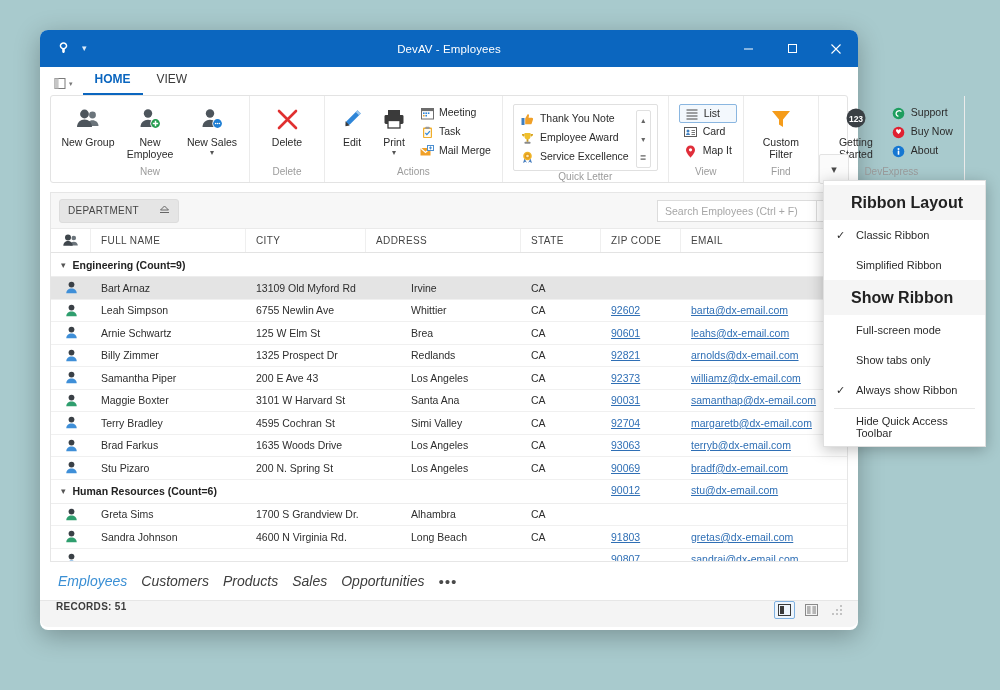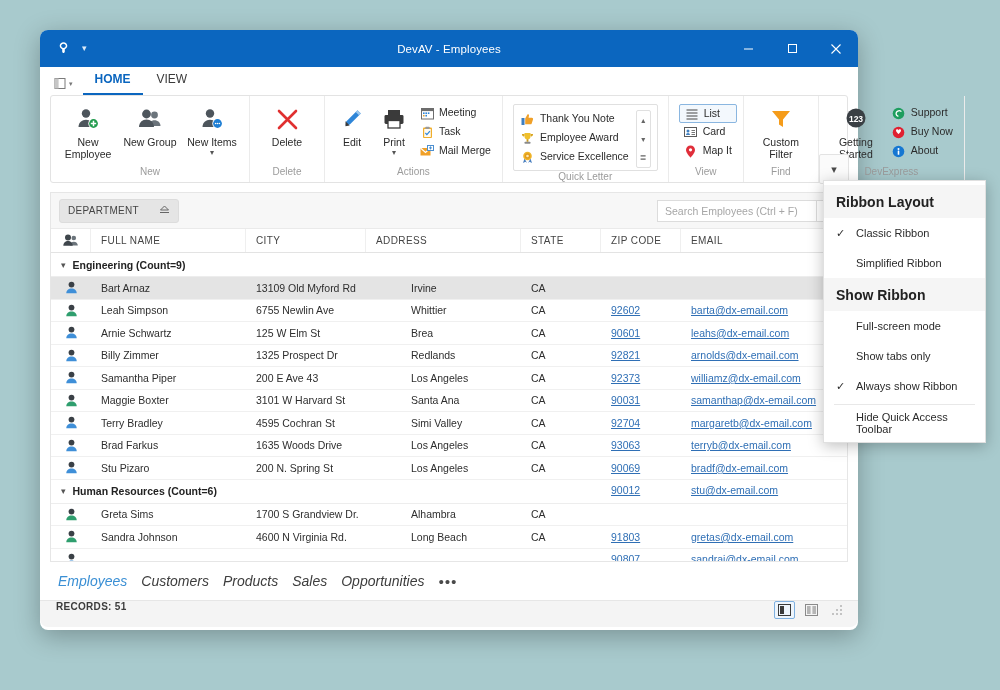--- a/index.html
+++ b/index.html
@@ -220,22 +220,22 @@
     position:absolute;
     left: 783px; top: 150px;
     width: 163px;
     background:#fff;
     box-shadow: 0 3px 14px rgba(0,0,0,0.25);
     border: 1px solid #e0e0e0;
     padding: 4px 0 4px 0;
     z-index: 50;
   }
   .menu-header {
-    font-size: 14px; font-weight:bold; color:#222;
-    padding: 9px 12px 8px 12px; background:#f5f5f5;
+    font-size: 16px; font-weight:bold; color:#222;
+    padding: 9px 12px 8px 27px; background:#f5f5f5;
   }
   .menu-item {
     display:flex; align-items:center;
     height: 30px; font-size: 11px; color:#2b2b2b;
     padding-left: 12px;
   }
   .menu-item .check { width: 20px; font-size: 11px; color:#2b2b2b; }
   .menu-item.plain { padding-left: 32px; }
   .menu-sep { height: 1px; background:#e8e8e8; margin: 3px 10px; }
 </style>
@@ -290,53 +290,53 @@
     </div>
   </div>
 
   <div class="ribbon-body">
 
     <div class="rgroup">
       <div class="rgroup-items">
         <div class="big-btn">
           <span class="glyph">
             <svg width="26" height="26" viewBox="0 0 26 26">
+              <circle cx="17.5" cy="9" r="3.4" fill="#6b747b"></circle>
+              <path d="M11.5 20c0-3.4 2.7-5.7 6-5.7s6 2.3 6 5.7z" fill="#6b747b"></path>
+              <circle cx="9.5" cy="8" r="4.4" fill="#4d555c"></circle>
+              <path d="M2 21c0-4.5 3.4-7.5 7.5-7.5S17 16.5 17 21z" fill="#4d555c"></path>
+            </svg>
+          </span>
+          <span class="lbl">New Group</span>
+        </div>
+        <div class="big-btn">
+          <span class="glyph">
+            <svg width="26" height="26" viewBox="0 0 26 26">
               <circle cx="11" cy="7.5" r="4.2" fill="#4d555c"></circle>
               <path d="M3.5 21c0-4.3 3.4-7.2 7.5-7.2s7.5 2.9 7.5 7.2z" fill="#4d555c"></path>
               <circle cx="18.5" cy="17.5" r="5.2" fill="#fff"></circle>
               <circle cx="18.5" cy="17.5" r="4.4" fill="#239b4e"></circle>
               <path d="M18.5 14.8v5.4 M15.8 17.5h5.4" stroke="#fff" stroke-width="1.5"></path>
             </svg>
           </span>
           <span class="lbl">New Employee</span>
-        </div>
-        <div class="big-btn">
-          <span class="glyph">
-            <svg width="26" height="26" viewBox="0 0 26 26">
-              <circle cx="17.5" cy="9" r="3.4" fill="#6b747b"></circle>
-              <path d="M11.5 20c0-3.4 2.7-5.7 6-5.7s6 2.3 6 5.7z" fill="#6b747b"></path>
-              <circle cx="9.5" cy="8" r="4.4" fill="#4d555c"></circle>
-              <path d="M2 21c0-4.5 3.4-7.5 7.5-7.5S17 16.5 17 21z" fill="#4d555c"></path>
-            </svg>
-          </span>
-          <span class="lbl">New Group</span>
         </div>
         <div class="big-btn">
           <span class="glyph">
             <svg width="26" height="26" viewBox="0 0 26 26">
               <circle cx="11" cy="7.5" r="4.2" fill="#4d555c"></circle>
               <path d="M3.5 21c0-4.3 3.4-7.2 7.5-7.2s7.5 2.9 7.5 7.2z" fill="#4d555c"></path>
               <circle cx="18.5" cy="17.5" r="5.2" fill="#fff"></circle>
               <circle cx="18.5" cy="17.5" r="4.4" fill="#1f7fd4"></circle>
               <circle cx="16.6" cy="17.5" r=".8" fill="#fff"></circle>
               <circle cx="18.5" cy="17.5" r=".8" fill="#fff"></circle>
               <circle cx="20.4" cy="17.5" r=".8" fill="#fff"></circle>
             </svg>
           </span>
-          <span class="lbl">New Items</span>
+          <span class="lbl">New Sales</span>
           <span class="drop">▾</span>
         </div>
       </div>
       <div class="rgroup-label">New</div>
     </div>
 
     <div class="rgroup">
       <div class="rgroup-items">
         <div class="big-btn">
           <span class="glyph">

